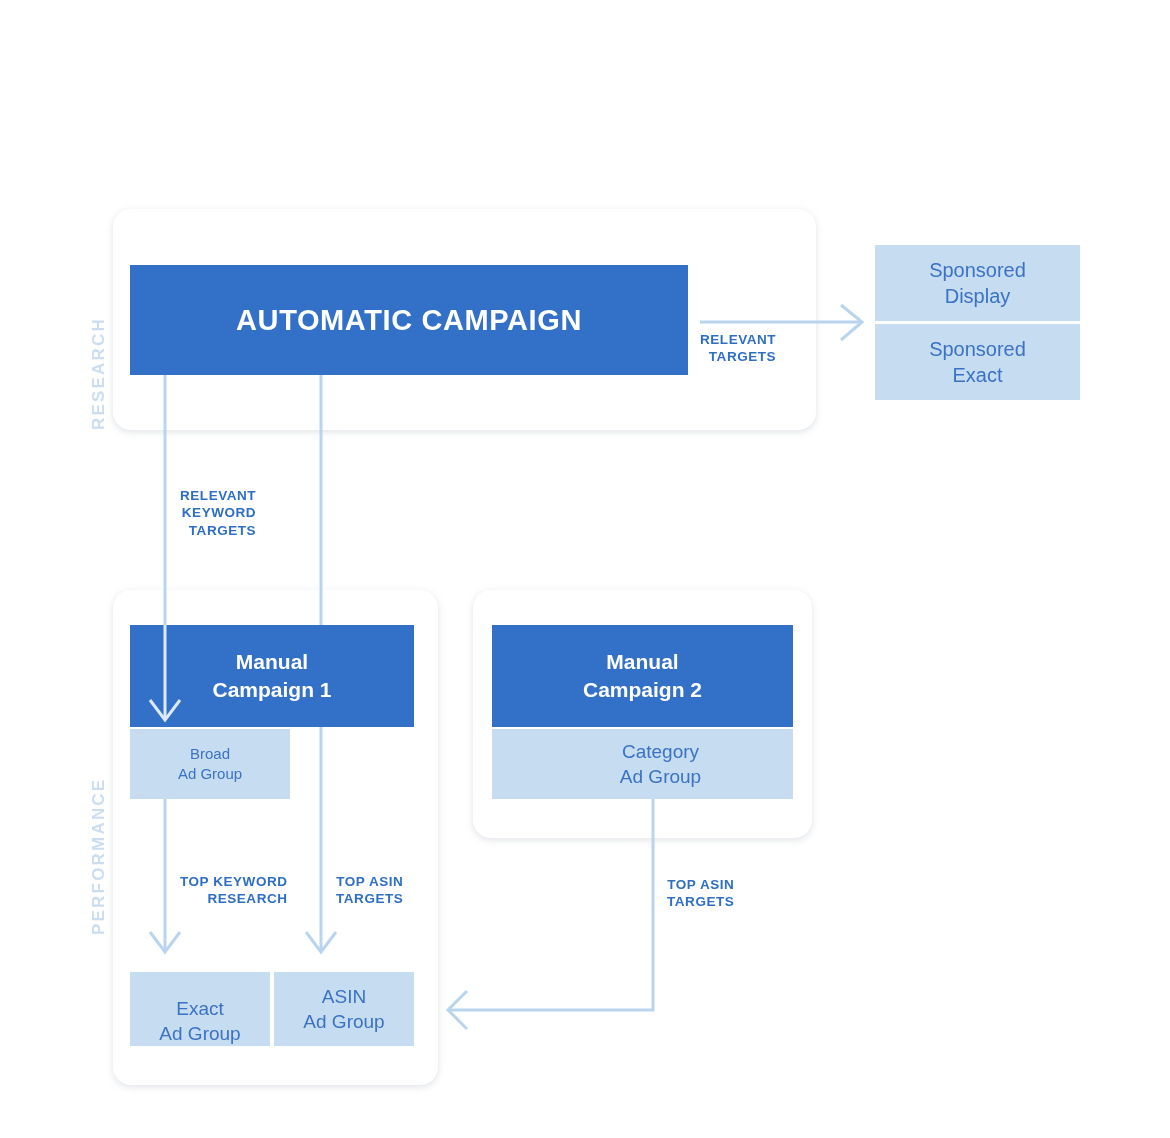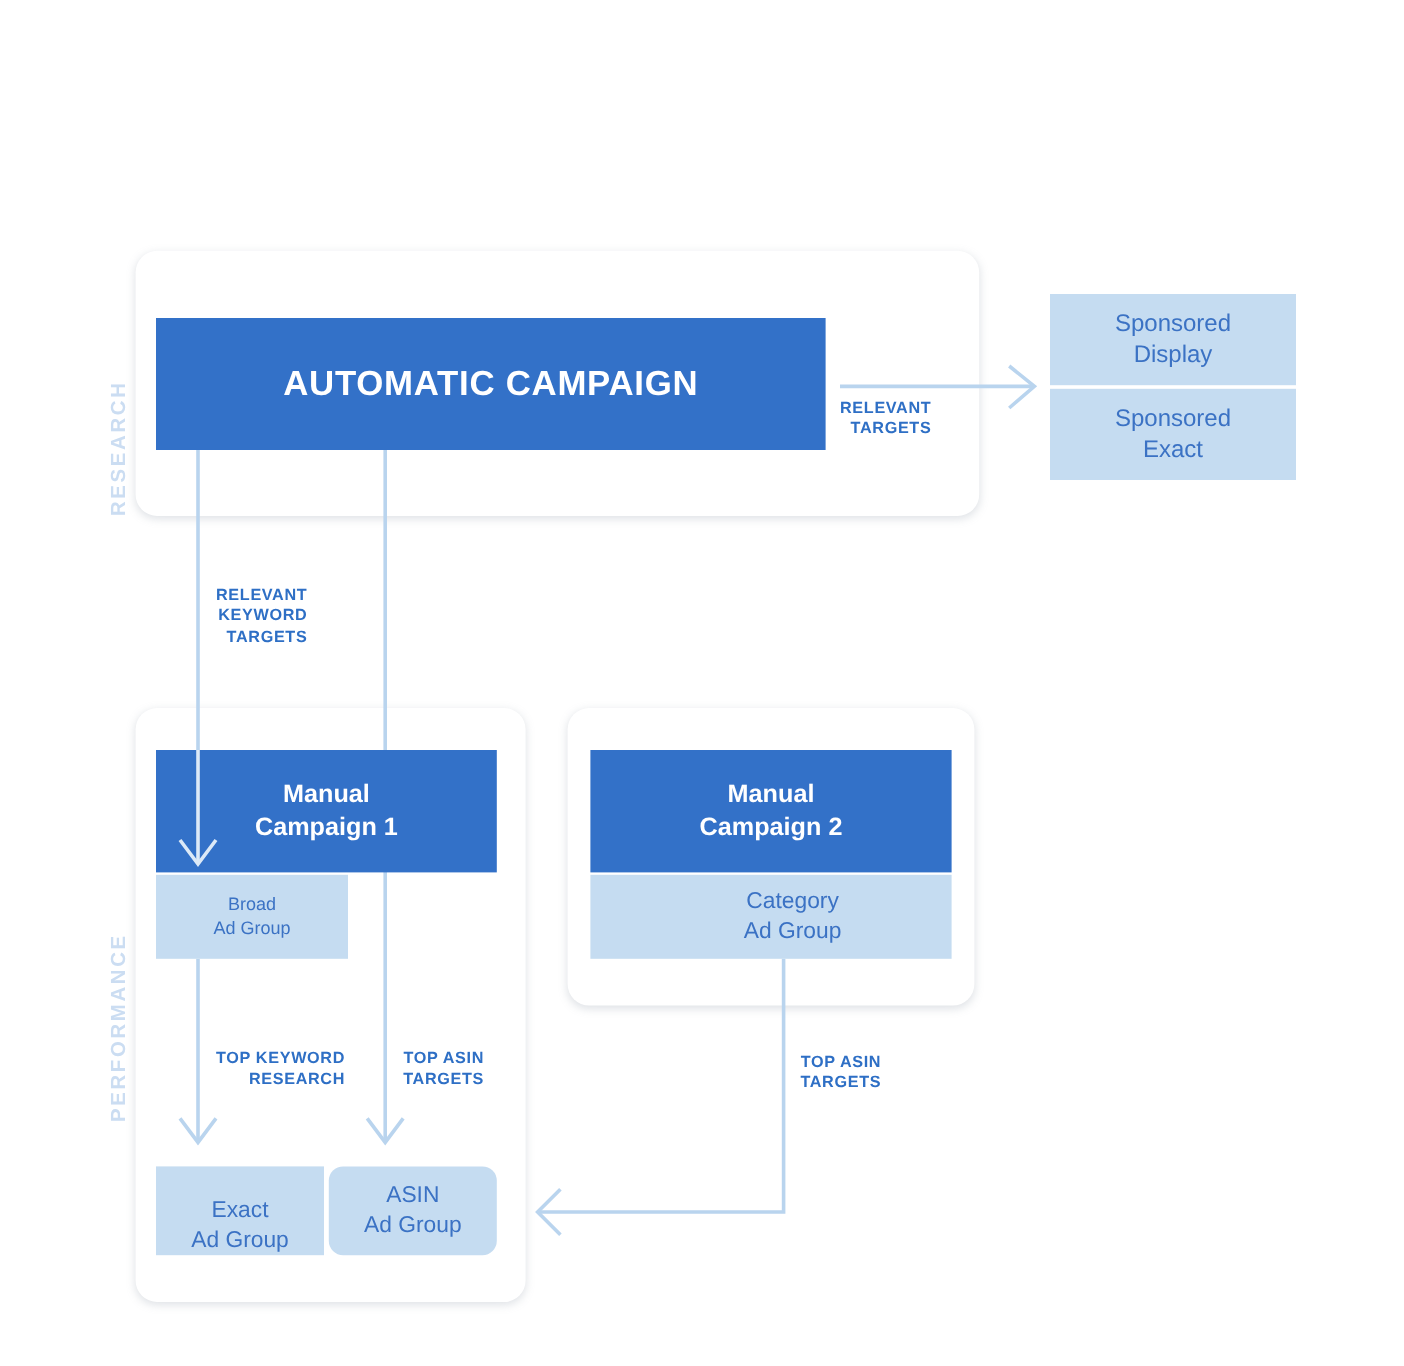--- a/index.html
+++ b/index.html
@@ -97,21 +97,21 @@
   #category-group {
     left: 492px; top: 729px; width: 301px; height: 70px;
     font-size: 19px; line-height: 1.32; padding-left: 36px;
   }
   #exact-group {
     left: 130px; top: 972px; width: 140px; height: 74px;
     font-size: 19px; line-height: 1.32; align-items: flex-end;
   }
   #asin-group {
     left: 274px; top: 972px; width: 140px; height: 74px;
-    font-size: 19px; line-height: 1.32; border-radius: 12px;
+    font-size: 19px; line-height: 1.32;
   }
   #sponsored-display-box {
     left: 875px; top: 245px; width: 205px; height: 76px;
     font-size: 20px; line-height: 1.32;
   }
   #sponsored-brands-box {
     left: 875px; top: 324px; width: 205px; height: 76px;
     font-size: 20px; line-height: 1.32;
   }
 

